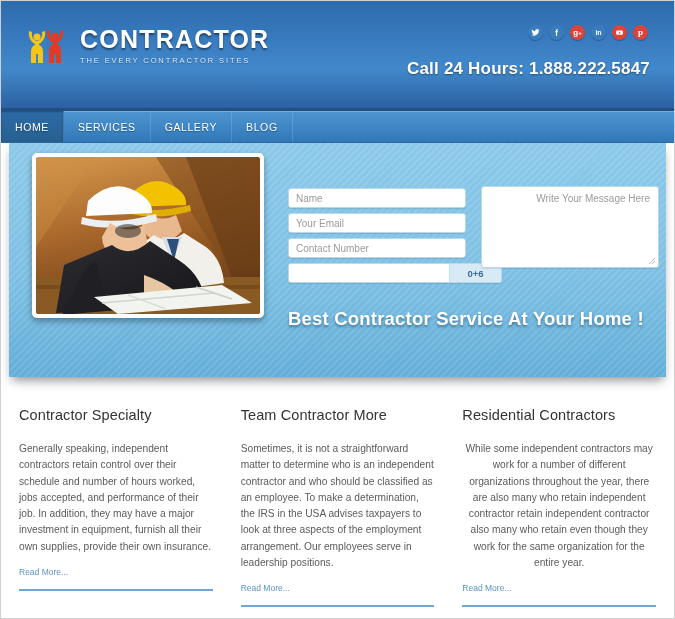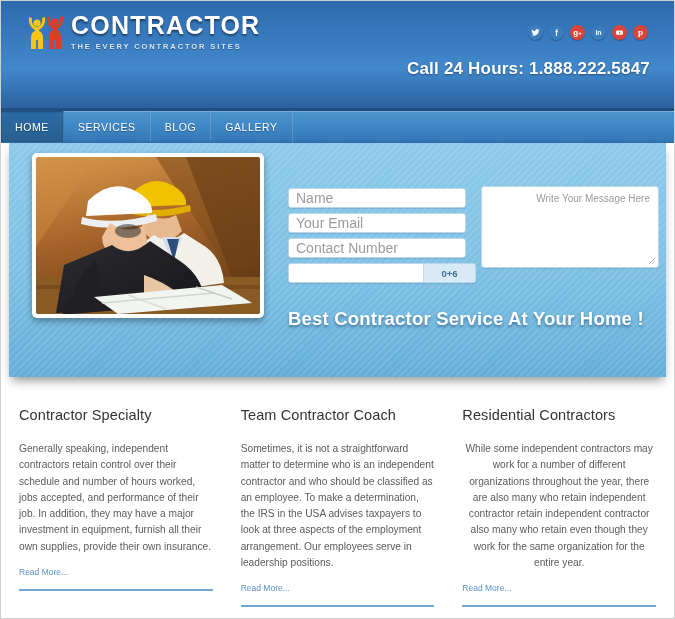--- a/index.html
+++ b/index.html
@@ -22,33 +22,33 @@
     position: relative;
     height: 110px;
     background: linear-gradient(to bottom, #2c6bad 0%, #3a7cc0 38%, #4189cb 62%, #2a5f9e 100%);
     border-bottom: 1px solid #21507f;
   }
   .header::after{
     content:""; position:absolute; left:0; right:0; bottom:0; height:2px;
     background: rgba(0,0,0,.18);
   }
   .logo {
-    position: absolute; left: 24px; top: 10px;
-    display: flex; align-items: center; 
+    position: absolute; left: 24px; top: 24px;
+    display: flex; align-items: center; gap: 9px;
   }
   .logo-mark { width: 46px; height: 40px; display:block; }
   .logo-text { line-height: 1; padding-top: 2px; }
   .logo-title {
     font-size: 25px; font-weight: bold; color: #ffffff;
     letter-spacing: 1.2px;
     text-shadow: 0 2px 2px rgba(0,0,0,.45);
   }
   .logo-sub {
     font-size: 7.5px; color: #dbe9f7; letter-spacing: 1.9px;
-    margin-top: 5px; text-shadow: 0 1px 1px rgba(0,0,0,.35); font-weight: bold;
+    margin-top: 5px; text-shadow: 0 1px 1px rgba(0,0,0,.35);
   }
   .social {
     position: absolute; right: 26px; top: 24px;
     display: flex; gap: 6px; align-items: center;
   }
   .soc {
     width: 15px; height: 15px; border-radius: 3px;
     display: flex; align-items: center; justify-content: center;
     color: #fff; font-size: 9px; font-weight: bold;
     font-family: "Liberation Serif", serif;
@@ -116,25 +116,25 @@
   }
   .form-col {
     position: absolute; left: 279px; top: 45px; width: 178px;
   }
   .fld {
     width: 178px; height: 20px;
     background: #ffffff; border: 1px solid #b9d8ea;
     border-radius: 3px; margin-bottom: 5px;
     display: flex; align-items: center;
     padding: 0 7px;
-    font-size: 14px; color: #9b9b9b;
+    font-size: 10px; color: #9b9b9b;
     box-shadow: 0 1px 1px rgba(0,0,0,.10);
   }
   .captcha-row {
-    width: 188px; height: 20px; display: flex;
+    width: 214px; height: 20px; display: flex;
     border: 1px solid #b9d8ea; border-radius: 3px; overflow: hidden;
     background: #fff;
     box-shadow: 0 1px 1px rgba(0,0,0,.10);
   }
   .captcha-input { flex: 1; background: #ffffff; }
   .captcha-code {
     width: 52px; background: #d8eaf5;
     display: flex; align-items: center; justify-content: center;
     font-size: 9.5px; color: #3b6e92; font-weight: bold;
     border-left: 1px solid #c3dcec;
@@ -229,22 +229,22 @@
       </span>
       <span class="soc" style="background:#d9453a;border-radius:50%;font-family:'Liberation Serif',serif;font-size:9px">p</span>
     </div>
 
     <div class="phone">Call 24 Hours: 1.888.222.5847</div>
   </div>
 
   <div class="nav">
     <div class="nav-item active">HOME</div>
     <div class="nav-item">SERVICES</div>
+    <div class="nav-item">GALLERY</div>
     <div class="nav-item">BLOG</div>
-    <div class="nav-item">GALLERY</div>
   </div>
 
   <div class="hero-wrap">
     <div class="hero">
       <div class="hero-inner">
 
         <div class="hero-photo">
           <div class="photo-canvas">
             <svg width="100%" height="100%" viewBox="0 0 224 157" preserveAspectRatio="none">
               <defs>
@@ -314,21 +314,21 @@
   <div class="cols">
 
     <div class="col c1">
       <div class="col-title">Contractor Specialty</div>
       <div class="col-body">Generally speaking, independent contractors retain control over their schedule and number of hours worked, jobs accepted, and performance of their job. In addition, they may have a major investment in equipment, furnish all their own supplies, provide their own insurance.</div>
       <span class="read-more">Read More...</span>
       <div class="col-rule"></div>
     </div>
 
     <div class="col c2">
-      <div class="col-title">Team Contractor Coach</div>
+      <div class="col-title">Team Contractor More</div>
       <div class="col-body">Sometimes, it is not a straightforward matter to determine who is an independent contractor and who should be classified as an employee. To make a determination, the IRS in the USA advises taxpayers to look at three aspects of the employment arrangement. Our employees serve in leadership positions.</div>
       <span class="read-more">Read More...</span>
       <div class="col-rule"></div>
     </div>
 
     <div class="col c3">
       <div class="col-title">Residential Contractors</div>
       <div class="col-body">While some independent contractors may work for a number of different organizations throughout the year, there are also many who retain independent contractor retain independent contractor also many who retain even though they work for the same organization for the entire year.</div>
       <span class="read-more">Read More...</span>
       <div class="col-rule"></div>

